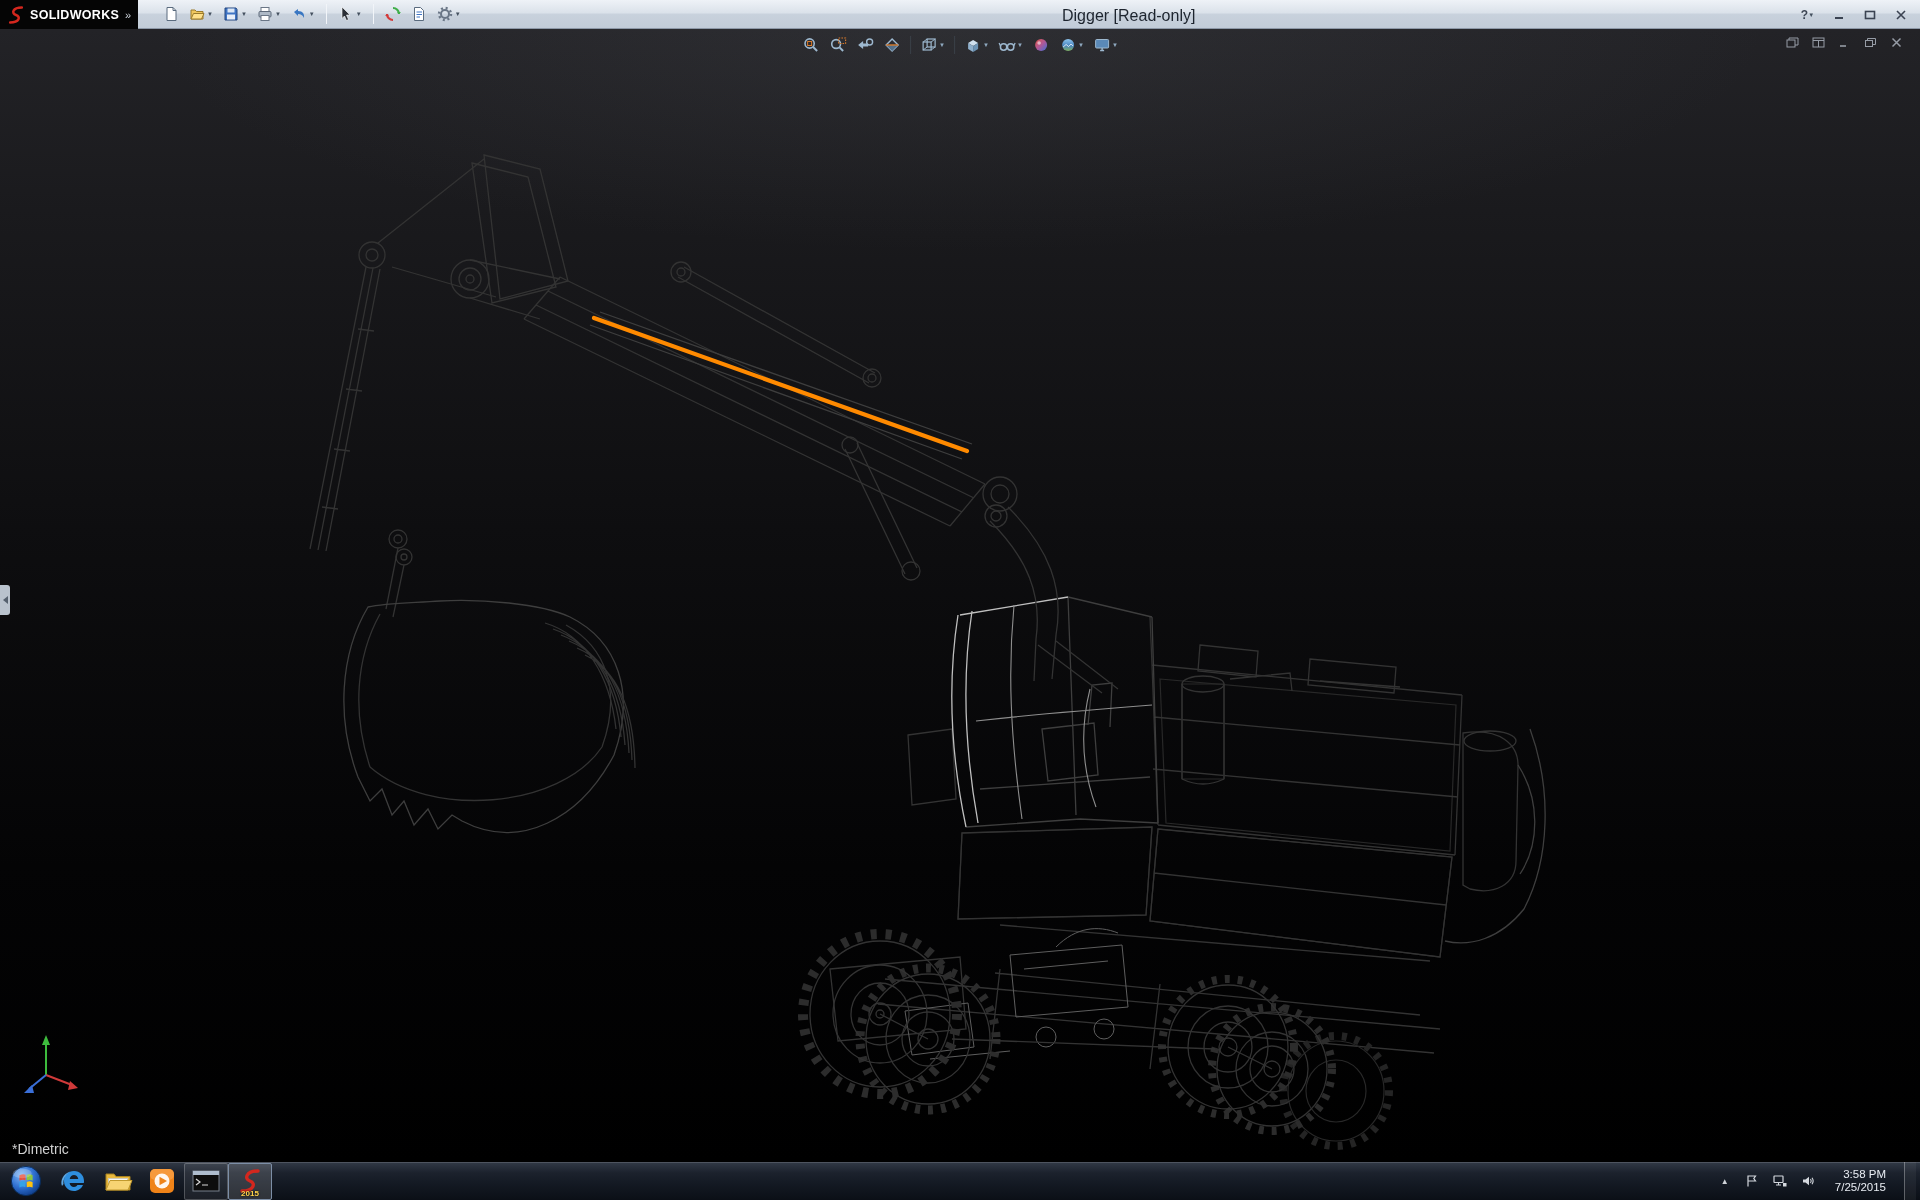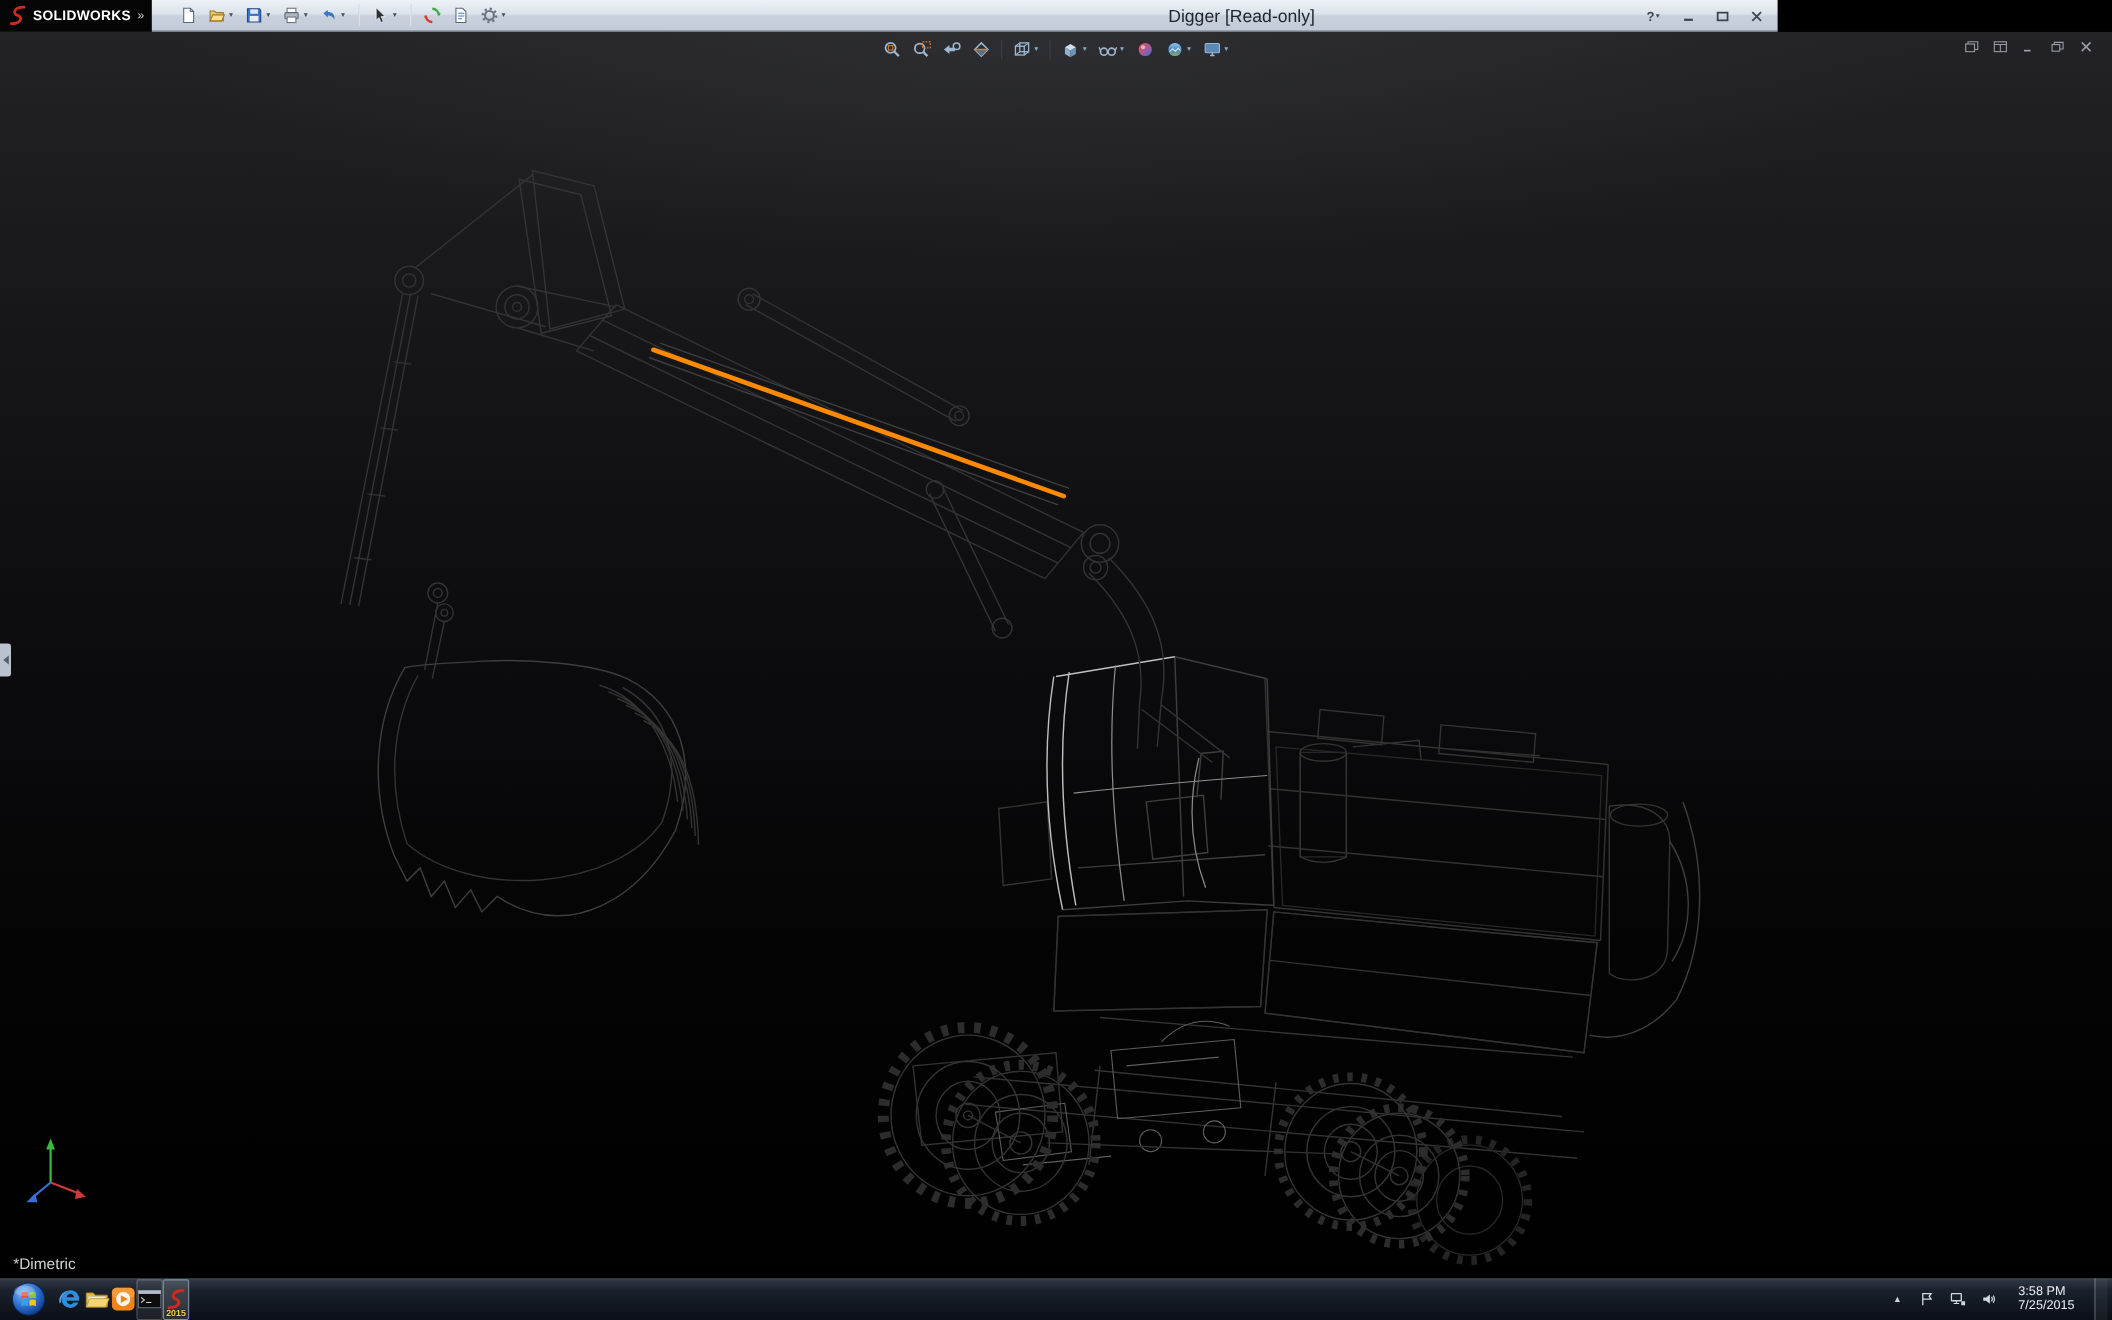--- a/index.html
+++ b/index.html
@@ -2,23 +2,23 @@
 <html style="--selection-orange: #ff8a00; --wireframe: #333333; --wireframe-bright: #bfbfbf; --titlebar-top: #eef2f7; --titlebar-bottom: #c2ccd8; --viewport-top: #232327; --viewport-bottom: #000000; --taskbar-bg: #141a24; --sw-red: #d4271e; --active-button-border: #7c8ea6; --triad-x: #d03a3a; --triad-y: #3dbb3d; --triad-z: #3a6fd8;"><head>
 <meta charset="utf-8">
 <style>
   * { margin:0; padding:0; box-sizing:border-box; }
   html,body { width:1920px; height:1200px; overflow:hidden; background:#000;
               font-family:"Liberation Sans", sans-serif; }
   .screen { position:relative; width:1920px; height:1200px; }
 
   
   .titlebar {
-    position:absolute; top:0; left:0; width:1616px; height:29px;
+    position:absolute; top:0; left:0; width:1920px; height:29px;
     background:linear-gradient(180deg, var(--titlebar-top,#eef2f7) 0%, #dbe2ea 45%, #c8d1dc 52%, var(--titlebar-bottom,#c2ccd8) 100%);
-    border-bottom:1px solid #8d98a7; display:flex; align-items:center;
+    border-bottom:1px solid #8d98a7; display:flex; 
   }
   .logo-block { height:29px; width:138px; background:#050505; display:flex; align-items:center; gap:4px; padding:0 6px; flex:0 0 auto; }
   .logo-text { color:#fff; font-size:12.5px; font-weight:bold; letter-spacing:.3px; }
   .menu-expand { color:#cfd6de; font-size:11px; margin-left:2px; cursor:default; }
   .tb-tools { display:flex; align-items:center; gap:4px; padding-left:22px; }
   .tb-btn { display:flex; align-items:center; gap:2px; padding:2px 3px; border-radius:2px; height:24px; }
   .caret { font-size:6px; color:#44505f; line-height:1; }
   .tb-sep { width:1px; height:20px; background:#9aa5b2; border-right:1px solid #f2f5f9; margin:0 4px; }
   .win-title { position:absolute; left:1062px; top:7px; font-size:16px; color:#1d242e; }
   .tb-right { position:absolute; right:6px; top:0; height:29px; display:flex; align-items:center; gap:4px; }
@@ -59,31 +59,31 @@
               background:#b9c2cd; border-radius:0 3px 3px 0; display:flex; align-items:center; justify-content:center; }
   .left-tab::after { content:""; width:0; height:0; border-top:4px solid transparent; border-bottom:4px solid transparent; border-right:5px solid #55606e; }
 
   .orientation-label { position:absolute; left:12px; bottom:4px; color:#d2d2d2; font-size:14px; }
 
   
   .taskbar { position:absolute; left:0; bottom:0; width:1920px; height:39px;
     background:linear-gradient(180deg,#323a47 0%, #1c222d 28%, var(--taskbar-bg,#141a24) 55%, #0b0f16 100%);
     border-top:1px solid #000; box-shadow:inset 0 1px 0 rgba(255,255,255,.14);
     display:flex; align-items:center; }
-  .tk-btn { width:24px; height:37px; display:flex; align-items:center; justify-content:center;
+  .tk-btn { width:44px; height:37px; display:flex; align-items:center; justify-content:center;
             border-radius:2px; position:relative; }
   .tk-btn.running { background:rgba(255,255,255,.07); border:1px solid rgba(255,255,255,.22); }
   .tk-btn.active  { background:rgba(255,255,255,.15); border:1px solid var(--active-button-border,#7c8ea6); }
   .start-btn { width:52px; }
   .sw-badge { position:absolute; bottom:1px; left:50%; transform:translateX(-50%);
               font-size:8px; font-weight:bold; color:#ffd24a; text-shadow:0 0 2px #000; }
   .tray { margin-left:auto; display:flex; align-items:center; gap:10px; padding-right:4px; height:100%; }
   .tray-arrow { color:#cfd3d9; font-size:8px; width:16px; text-align:center; }
   .tray-icon { width:18px; height:18px; display:flex; align-items:center; justify-content:center; }
-  .clock { text-align:left; color:#e9edf3; font-size:11.5px; line-height:13px; padding:0 8px; }
+  .clock { text-align:right; color:#e9edf3; font-size:11.5px; line-height:13px; padding:0 8px; }
   .show-desktop { width:12px; height:39px; border-left:1px solid rgba(255,255,255,.3);
                   background:rgba(255,255,255,.05); }
 </style>
 </head>
 <body>
 
 <div class="screen">
 
   <div class="titlebar">
     <div class="logo-block">

